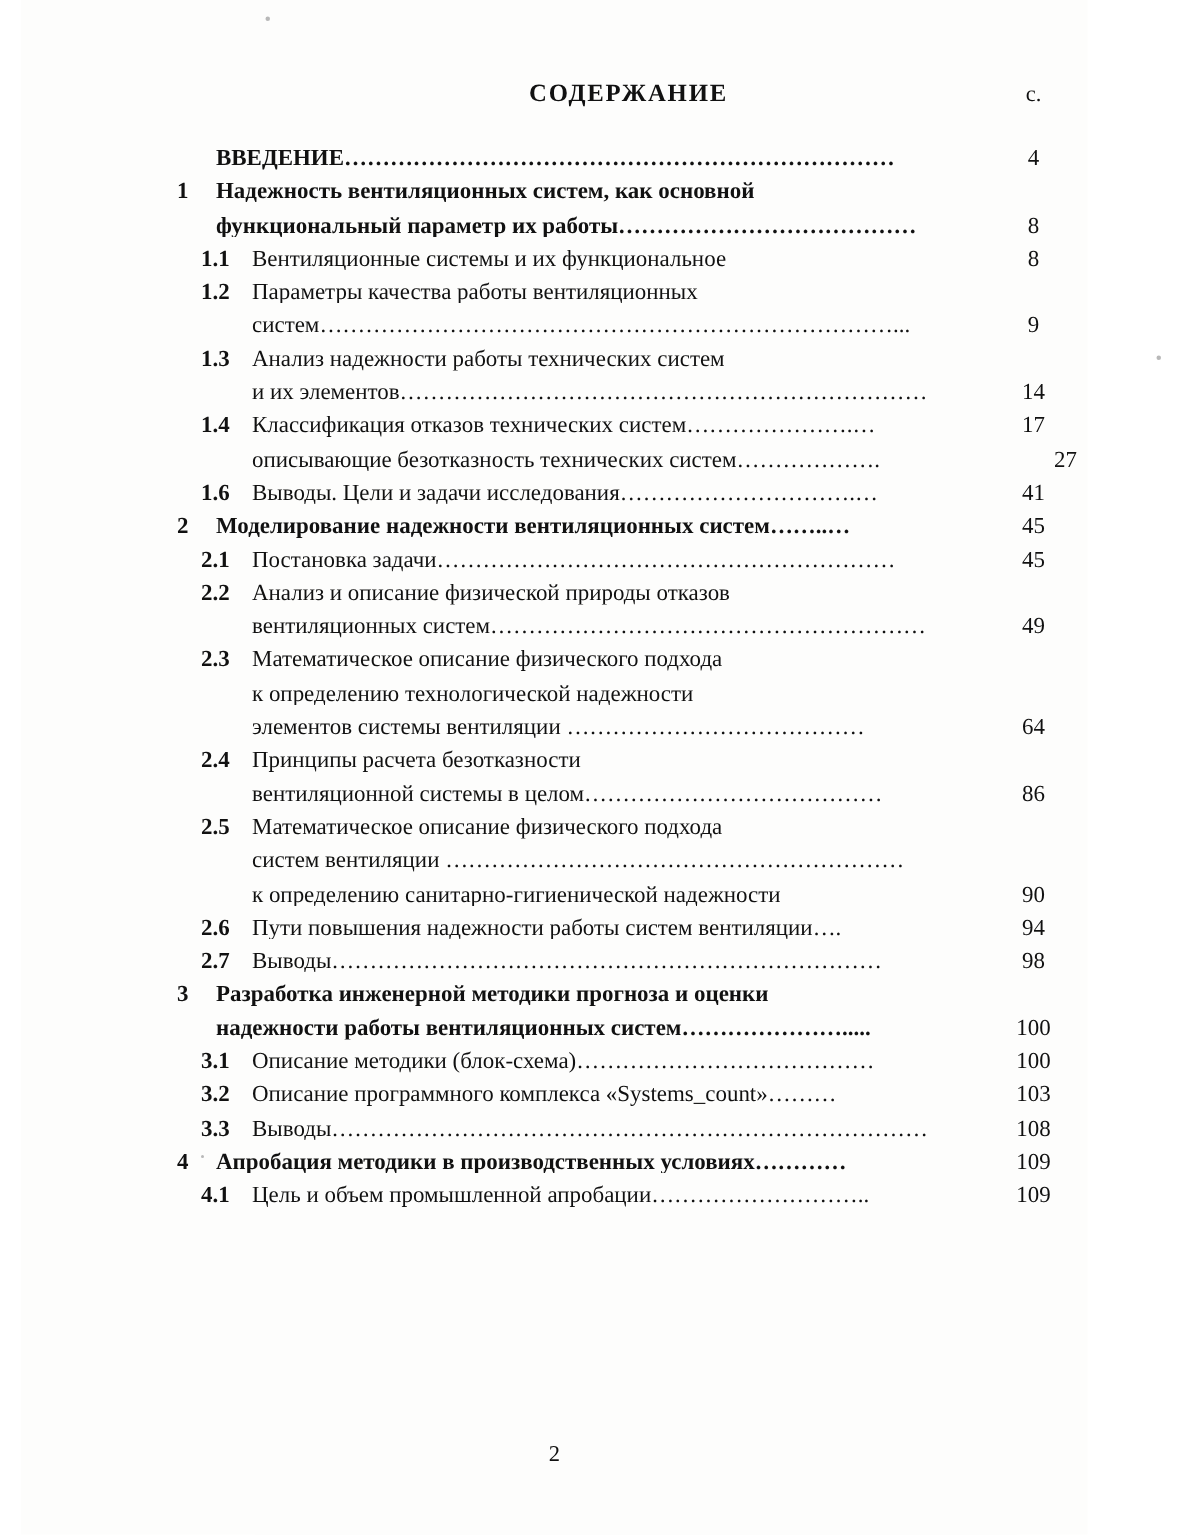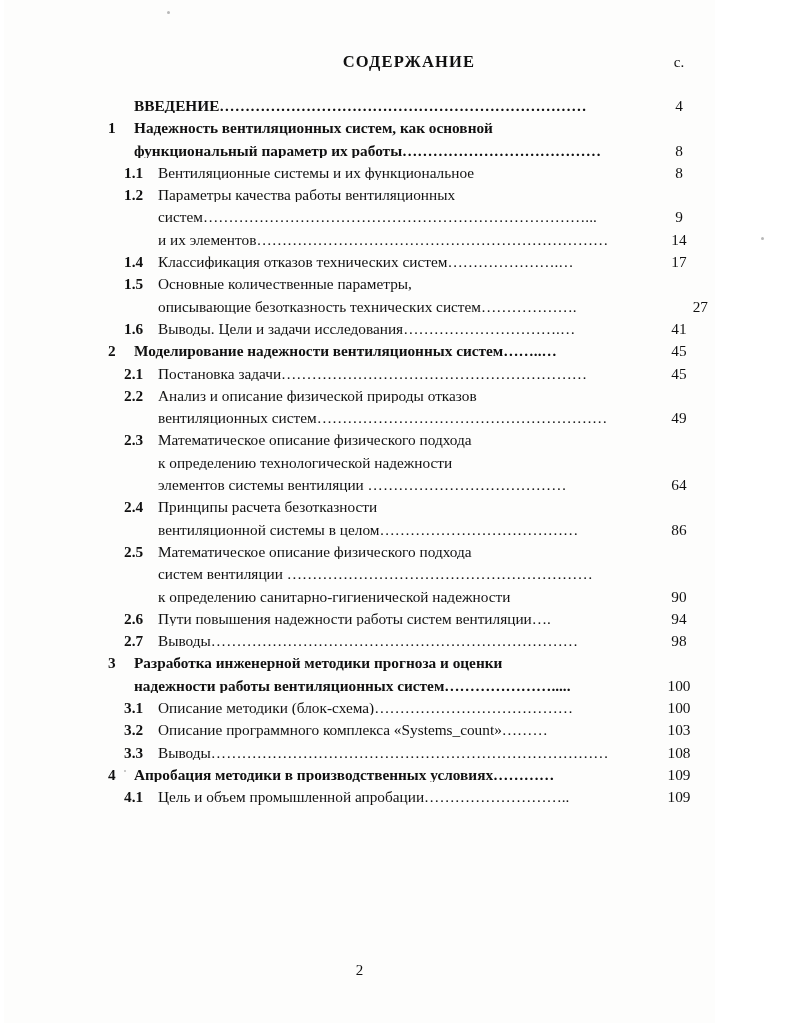--- a/index.html
+++ b/index.html
@@ -10,21 +10,21 @@
   body {
     width: 791px;
     height: 1023px;
     font-family: "Liberation Serif", serif;
     color: #111111;
     position: relative;
     overflow: hidden;
   }
   .page {
     position: absolute;
-    left: 4px; top: 0;
+    left: 14px; top: 0;
     width: 711px;
     height: 1023px;
     background: #fdfdfc;
   }
   .content {
     position: absolute;
     left: 104px;
     top: 52px;
     width: 600px;
   }
@@ -143,33 +143,33 @@
         </div>
         <div class="row rowblock">
           <div class="body lvl1">
             <span class="line"><span class="sub-num">1.2</span><span>Параметры качества работы вентиляционных</span></span>
             <span class="line"><span class="sub-num"></span><span>систем…………………………………………………………………...</span></span>
           </div>
           <div class="pg" style="align-self: flex-end;">9</div>
         </div>
         <div class="row rowblock">
           <div class="body lvl1">
+            <span class="line"><span class="sub-num">1.3</span><span>Анализ надежности работы технических систем</span></span>
             <span class="line"><span class="sub-num"></span><span>и их элементов……………………………………………………………</span></span>
           </div>
           <div class="pg" style="align-self: flex-end;">14</div>
         </div>
         <div class="row rowblock">
           <div class="body lvl1">
             <span class="line"><span class="sub-num">1.4</span><span>Классификация отказов технических систем………………….…</span></span>
           </div>
           <div class="pg">17</div>
         </div>
         <div class="row rowblock">
           <div class="body lvl1">
-            <span class="line"><span class="sub-num">1.5</span><span>Основные количественные параметры,</span></span>
             <span class="line"><span class="sub-num"></span><span>описывающие безотказность технических систем……………….</span></span>
           </div>
           <div class="pg" style="align-self: flex-end; text-align: right;">27</div>
         </div>
         <div class="row rowblock">
           <div class="body lvl1">
             <span class="line"><span class="sub-num">1.6</span><span>Выводы. Цели и задачи исследования………………………….…</span></span>
           </div>
           <div class="pg">41</div>
         </div>

